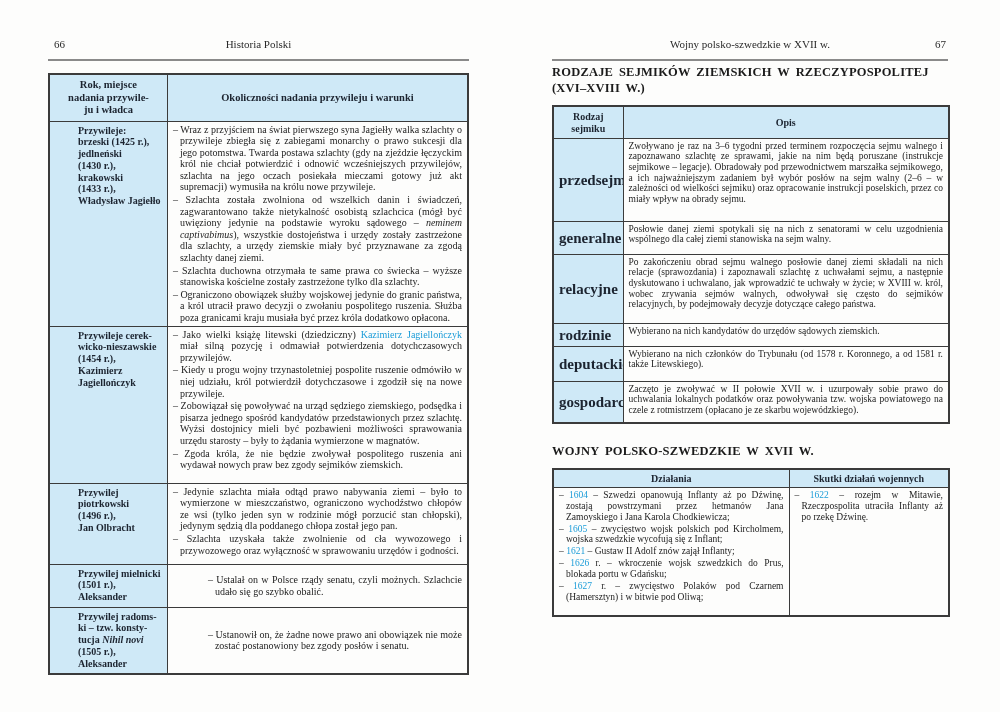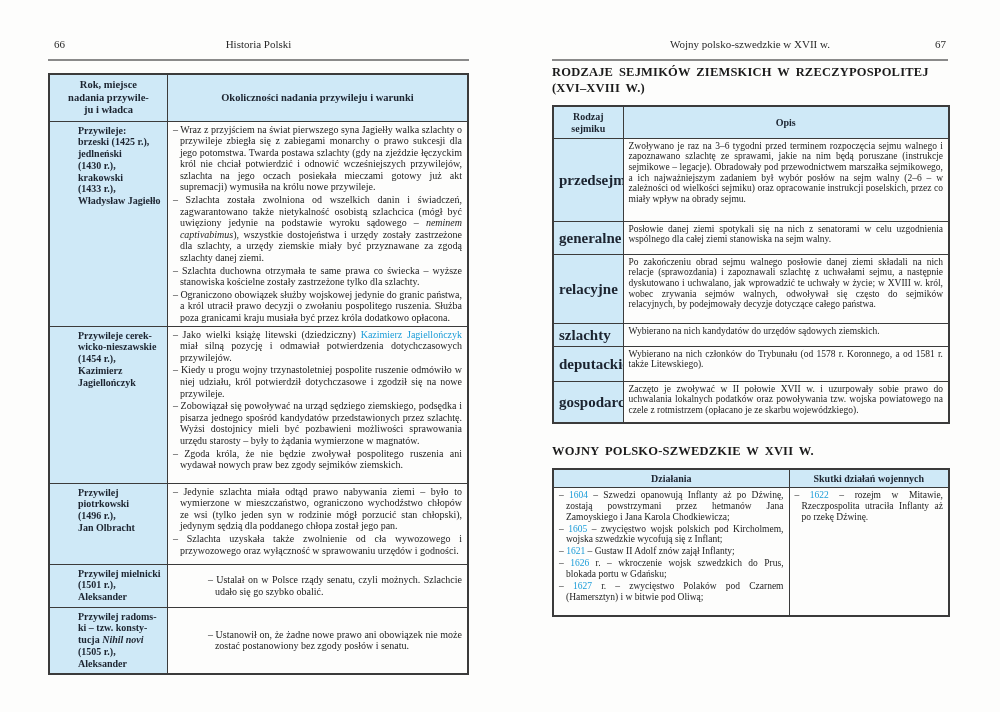--- a/index.html
+++ b/index.html
@@ -167,21 +167,21 @@
         </tr>
         <tr style="height: 33px;">
           <td class="label-cell">generalne</td>
           <td class="desc-cell">Posłowie danej ziemi spotykali się na nich z senatorami w celu uzgodnienia wspólnego dla całej ziemi stanowiska na sejm walny.</td>
         </tr>
         <tr style="height: 69px;">
           <td class="label-cell">relacyjne</td>
           <td class="desc-cell">Po zakończeniu obrad sejmu walnego posłowie danej ziemi składali na nich relacje (sprawozdania) i zapoznawali szlachtę z uchwałami sejmu, a następnie dyskutowano i uchwalano, jak wprowadzić te uchwały w życie; w XVIII w. król, wobec zrywania sejmów walnych, odwoływał się często do sejmików relacyjnych, by podejmowały decyzje dotyczące całego państwa.</td>
         </tr>
         <tr style="height: 21px;">
-          <td class="label-cell">szlachty</td>
+          <td class="label-cell">rodzinie</td>
           <td class="desc-cell">Wybierano na nich kandydatów do urzędów sądowych ziemskich.</td>
         </tr>
         <tr style="height: 35px;">
           <td class="label-cell">deputackie</td>
           <td class="desc-cell">Wybierano na nich członków do Trybunału (od 1578 r. Koronnego, a od 1581 r. także Litewskiego).</td>
         </tr>
         <tr style="height: 42px;">
           <td class="label-cell">gospodarcze</td>
           <td class="desc-cell">Zaczęto je zwoływać w II połowie XVII w. i uzurpowały sobie prawo do uchwalania lokalnych podatków oraz powoływania tzw. wojska powiatowego na czele z rotmistrzem (opłacano je ze skarbu wojewódzkiego).</td>
         </tr>

